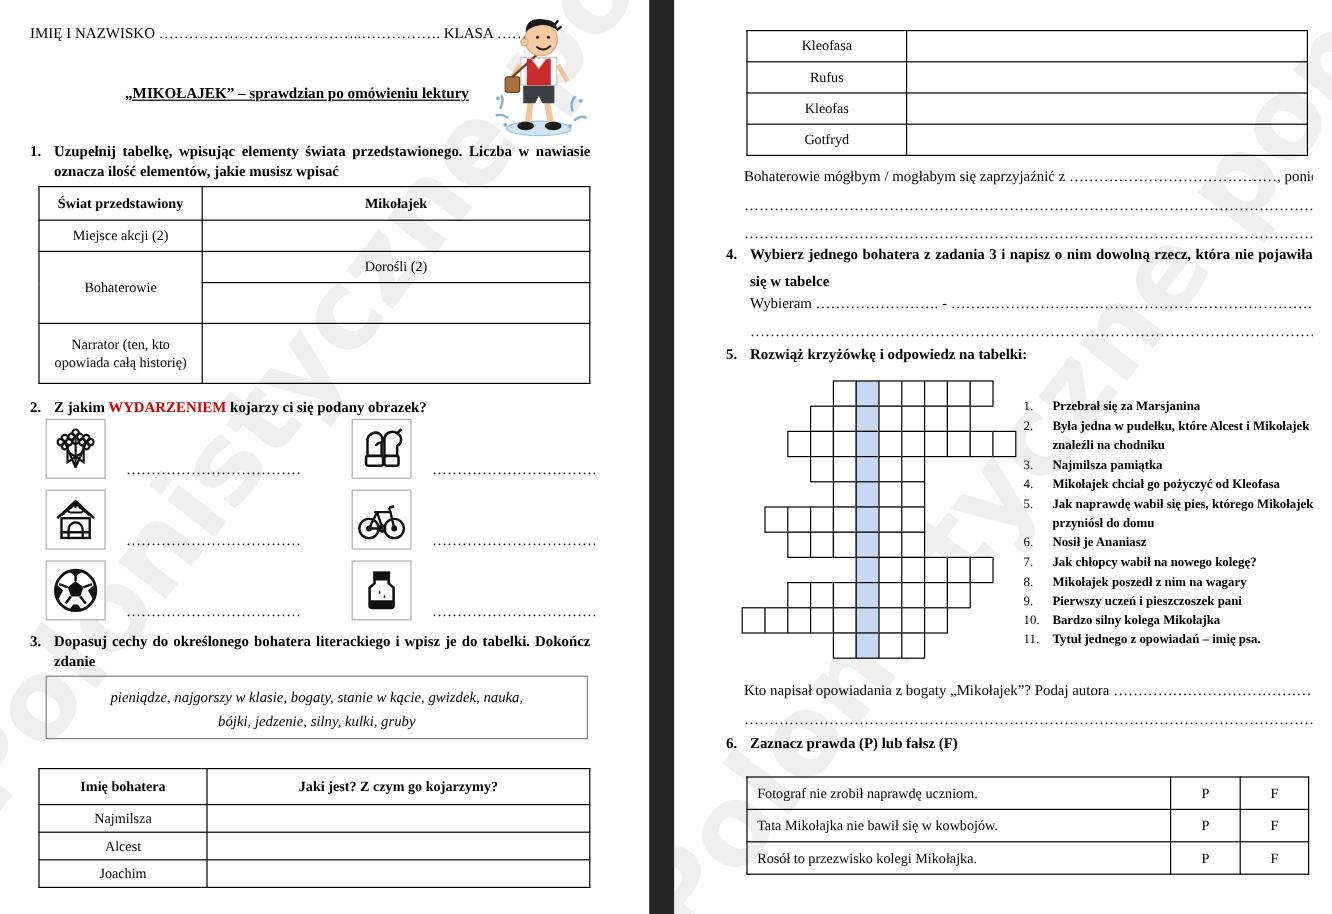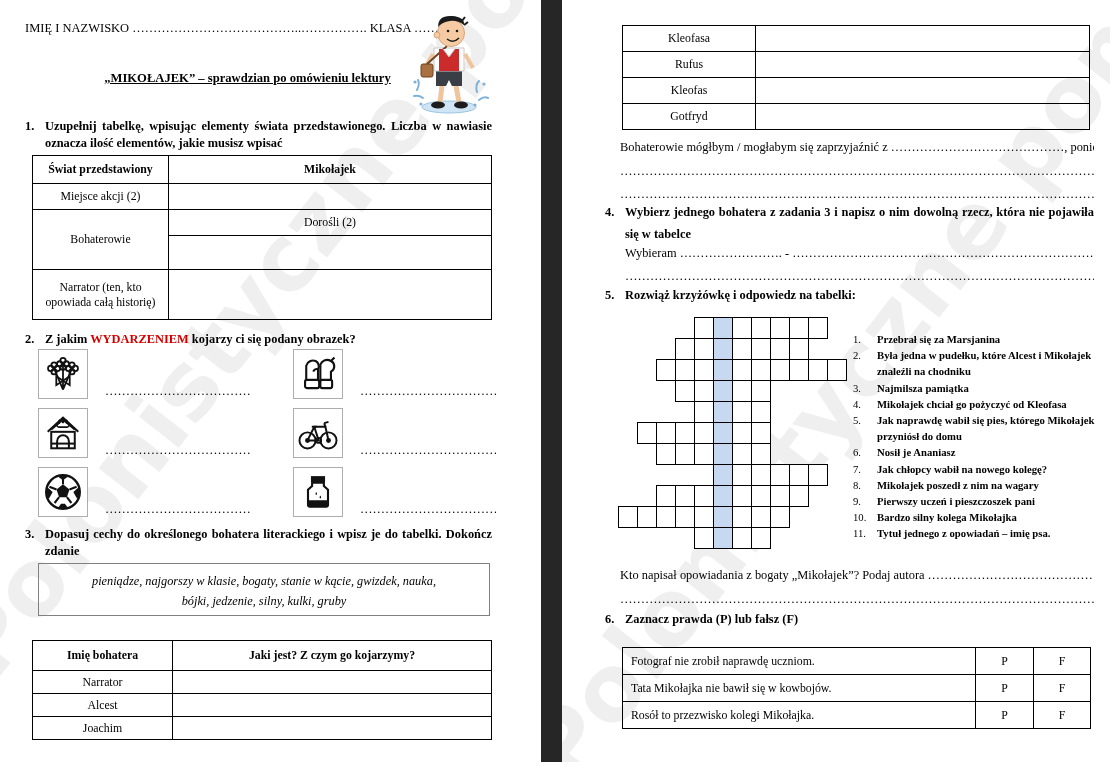--- a/index.html
+++ b/index.html
@@ -254,21 +254,21 @@
     <colgroup>
         <col style="width:140px">
         <col>
       </colgroup>
     <tbody>
         <tr style="height:30px">
       <th>Imię bohatera</th>
       <th>Jaki jest? Z czym go kojarzymy?</th>
     </tr>
     <tr style="height:23px">
-          <td>Narrator</td>
+          <td>Najmilsza</td>
           <td></td>
         </tr>
     <tr style="height:23px">
           <td>Alcest</td>
           <td></td>
         </tr>
     <tr style="height:23px">
           <td>Joachim</td>
           <td></td>
         </tr>

